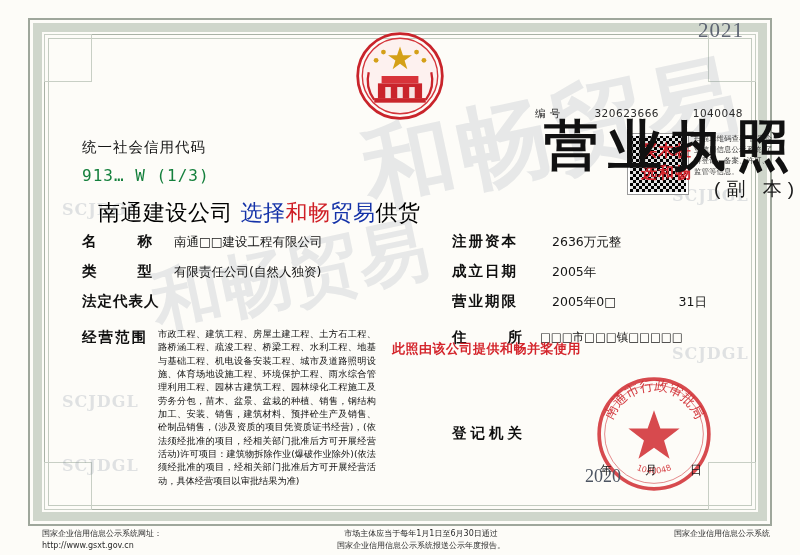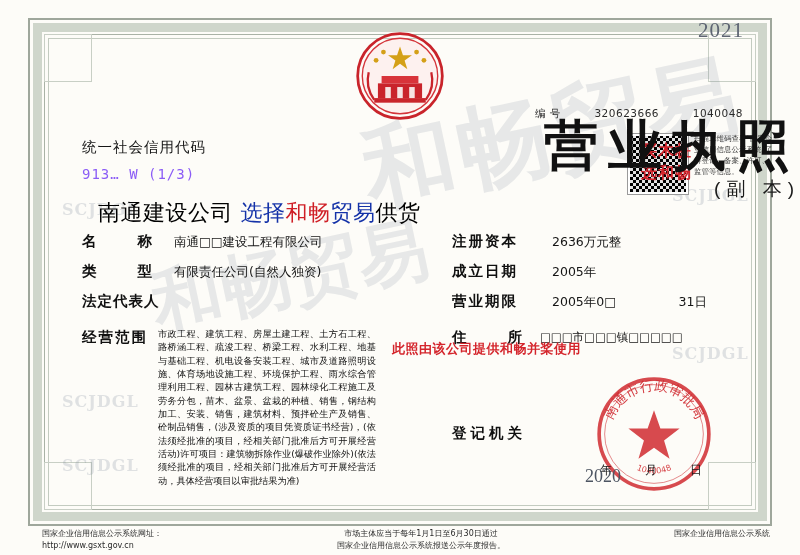--- a/index.html
+++ b/index.html
@@ -122,22 +122,22 @@
     top: 138px;
     font-size: 14.5px;
     color: #161616;
     font-family: "DejaVu Sans", sans-serif;
     letter-spacing: 1px;
   }
   .credit-code-value {
     position: absolute;
     left: 82px;
     top: 166px;
-    font-size: 14px;
-    color: #8b5cf6;
+    font-size: 16px;
+    color: #15803d;
     font-family: "DejaVu Sans Mono", monospace;
     letter-spacing: 1px;
   }
 
   
   .regno {
     position: absolute;
     right: 57px;
     top: 107px;
     font-size: 10.5px;

